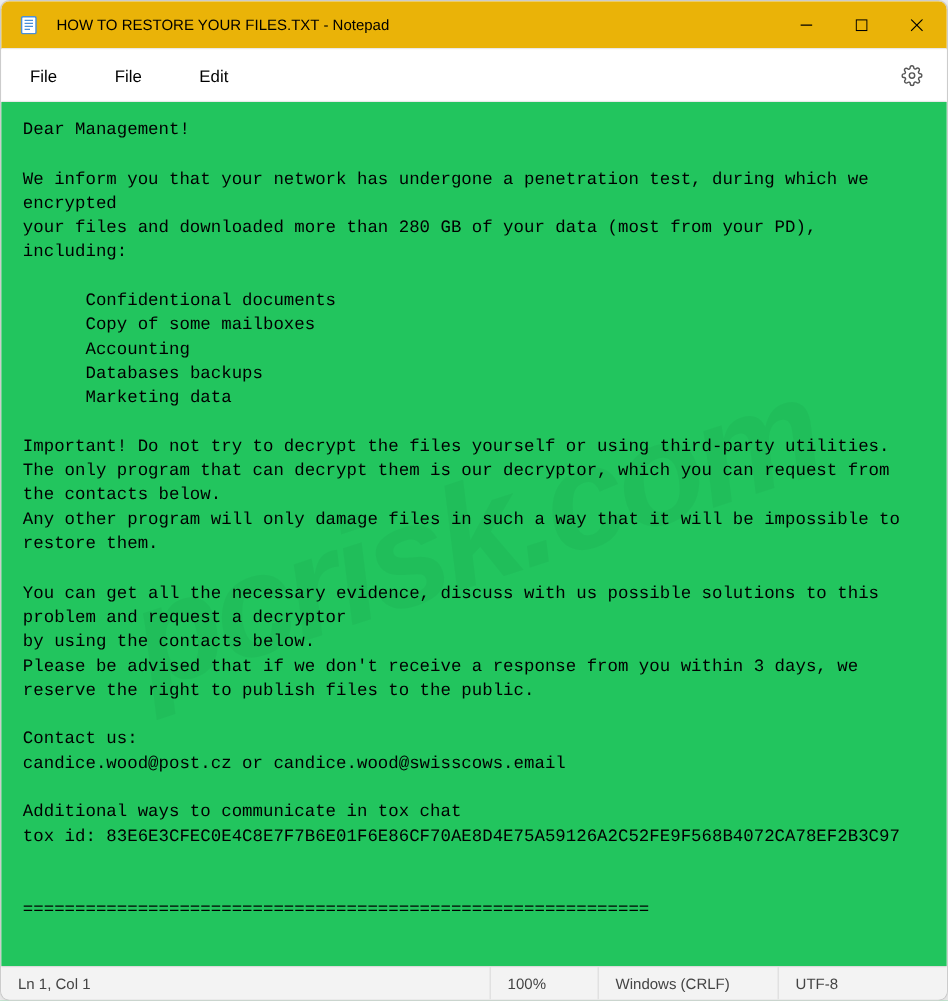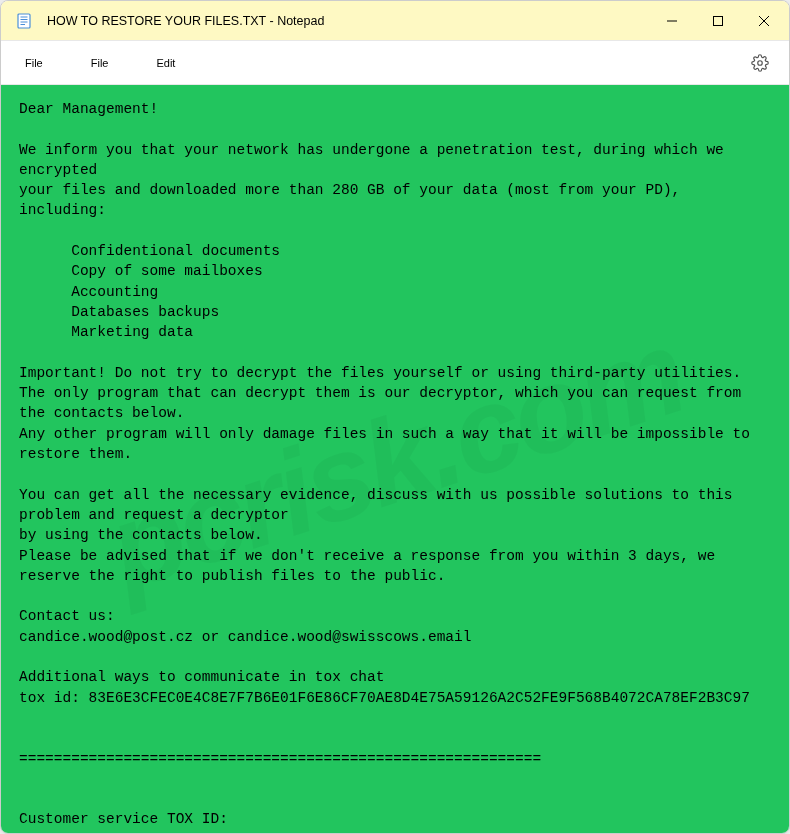--- a/index.html
+++ b/index.html
@@ -17,21 +17,21 @@
       background: #ffffff;
       border: 1px solid #cccccc;
       border-radius: 8px;
       display: flex;
       flex-direction: column;
       overflow: hidden;
       box-shadow: 0 2px 10px rgba(0,0,0,0.1);
     }
     .title-bar {
       height: 40px;
-      background: #fef9c3;
+      background: #eab308;
       display: flex;
       align-items: center;
       padding: 0 2px 0 14px;
       border-bottom: 1px solid #e8e8e8;
     }
     .app-icon {
       width: 18px;
       height: 18px;
       margin-right: 14px;
       display: flex;
@@ -57,21 +57,21 @@
     }
     .menu-bar {
       height: 44px;
       background: #ffffff;
       display: flex;
       align-items: center;
       padding: 0 14px;
       border-bottom: 1px solid #e8e8e8;
     }
     .menu-item {
-      font-size: 11px;
+      font-size: 14px;
       color: #000;
       padding: 6px 10px;
       margin-right: 28px;
       cursor: pointer;
     }
     .menu-spacer { flex: 1; }
     .settings-icon {
       width: 22px;
       height: 22px;
       display: flex;
@@ -203,14 +203,20 @@
 Additional ways to communicate in tox chat
 tox id: 83E6E3CFEC0E4C8E7F7B6E01F6E86CF70AE8D4E75A59126A2C52FE9F568B4072CA78EF2B3C97
 
 
 ============================================================
 
 
 Customer service TOX ID: 0FF26770BFAEAD95194506E6970CC1C395B04159038D785DE316F05CE6DE67324C6038727A58
 Only emergency! Use if support is not responding</span><div class="watermark">pcrisk.com</div></div>
 
+  <div class="status-bar">
+    <div class="status-cell first">Ln 1, Col 1</div>
+    <div class="status-cell zoom">100%</div>
+    <div class="status-cell eol">Windows (CRLF)</div>
+    <div class="status-cell enc last">UTF-8</div>
+  </div>
 
 </div>
 
 </body></html>

